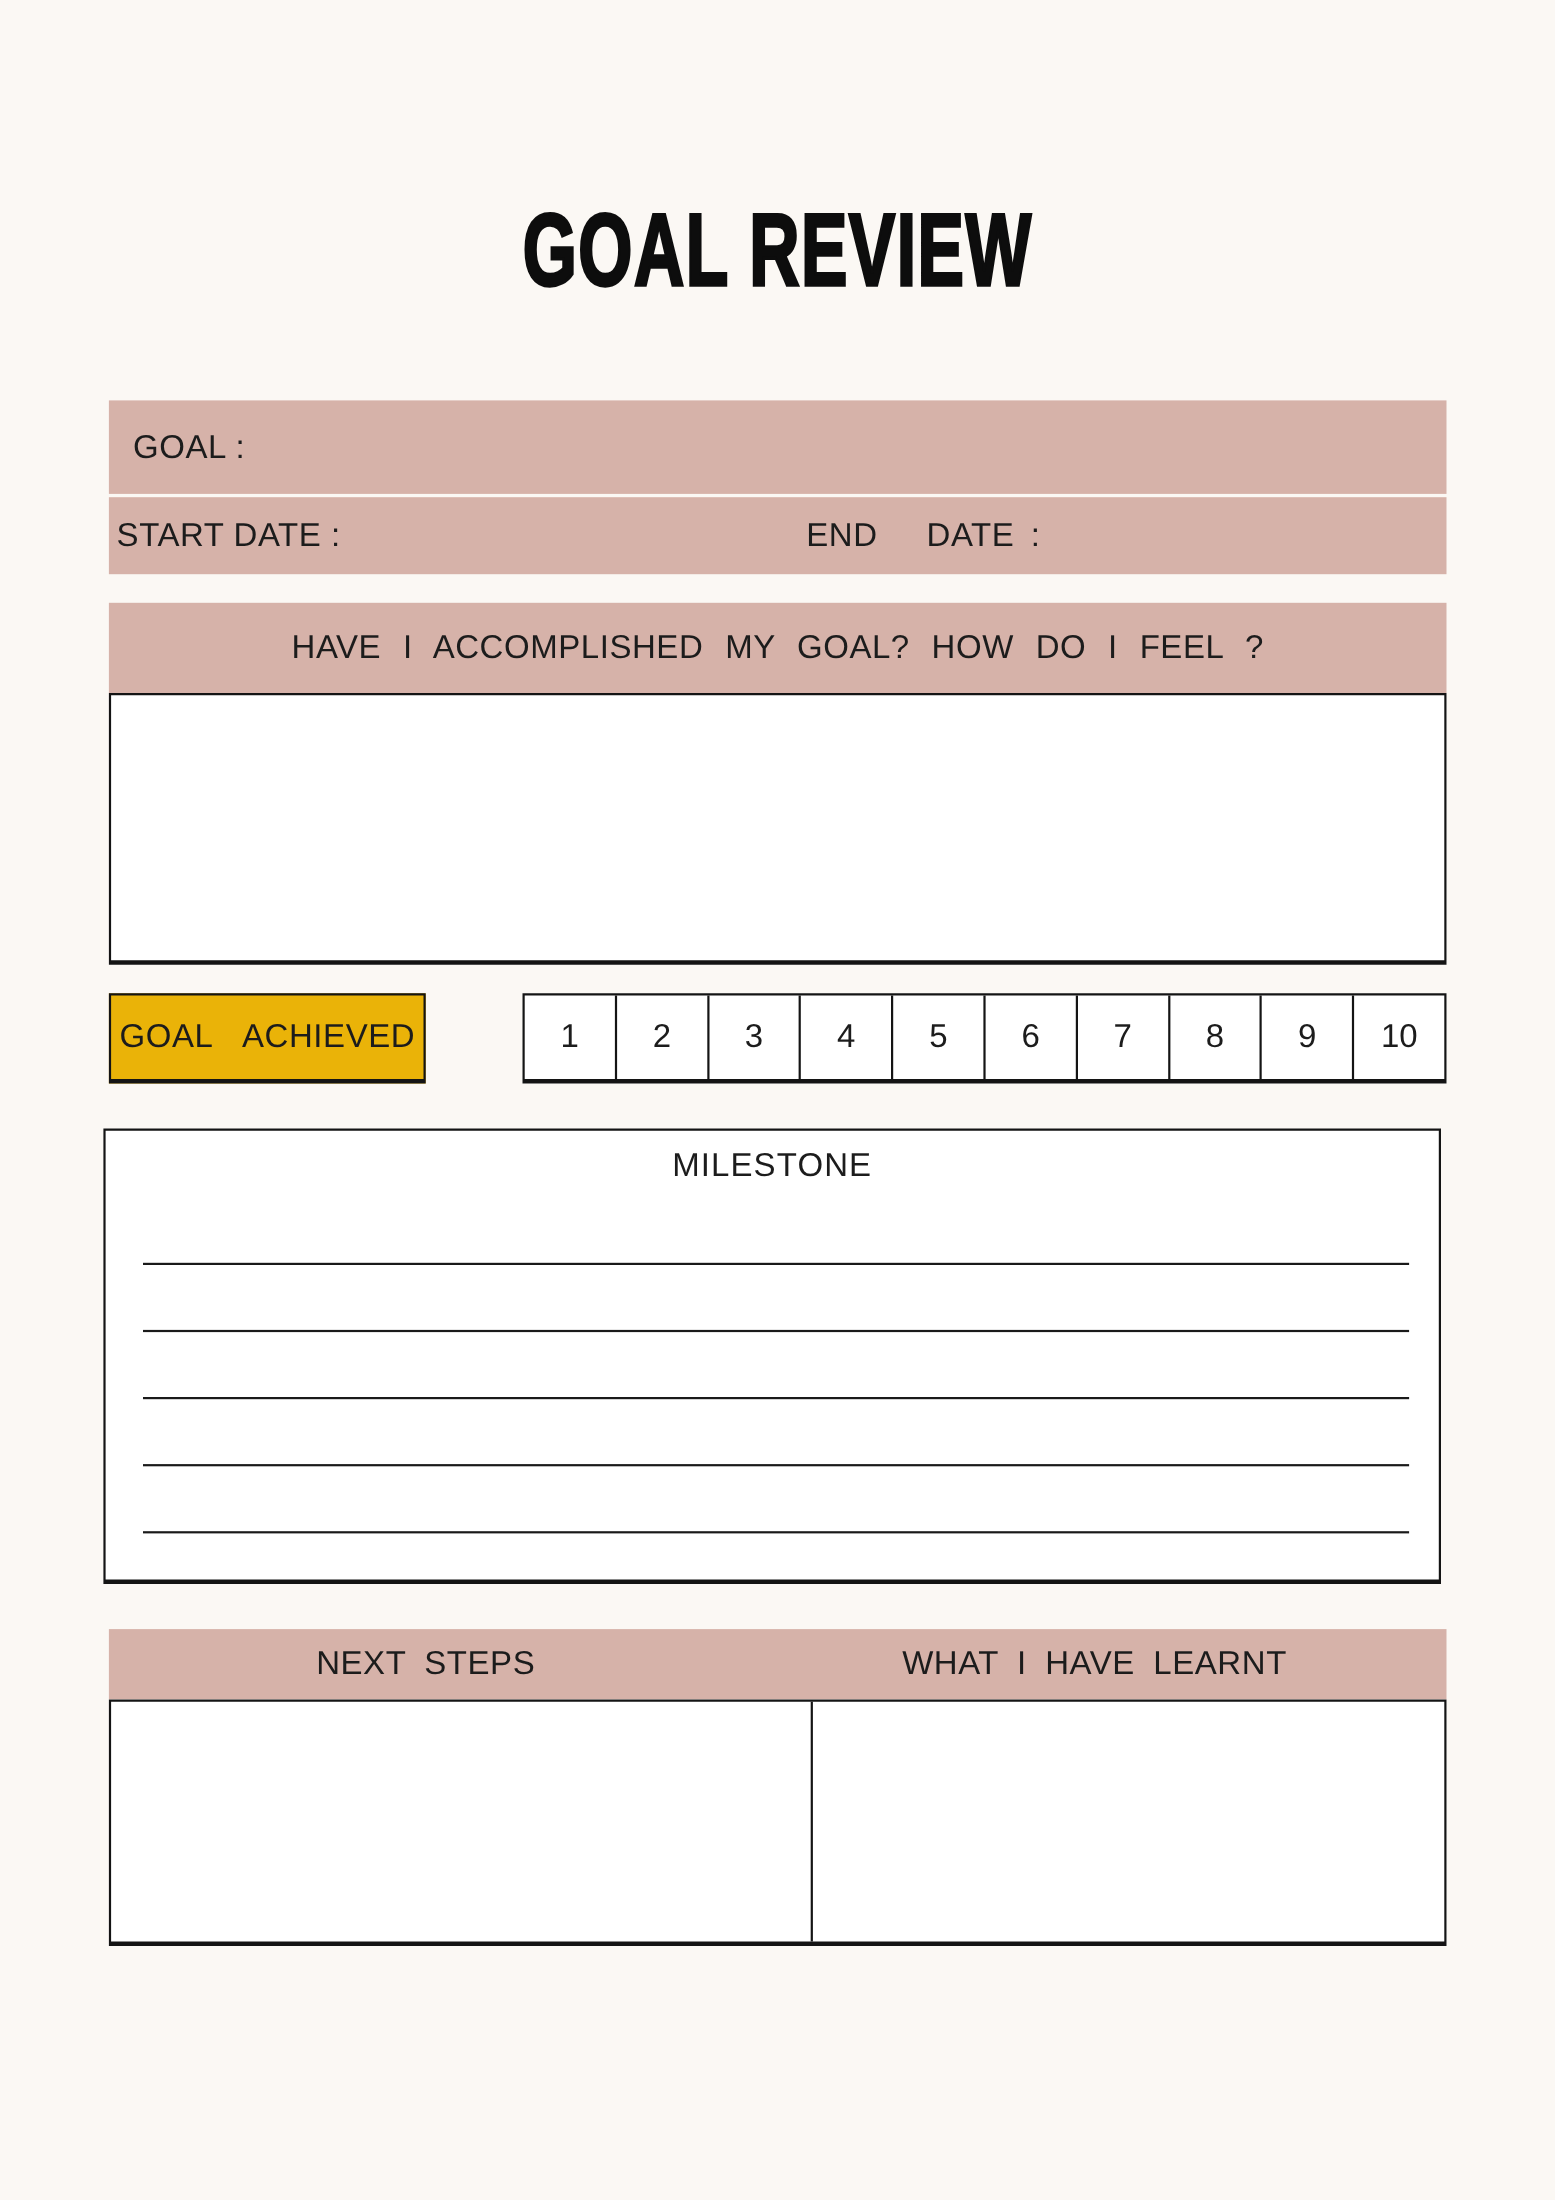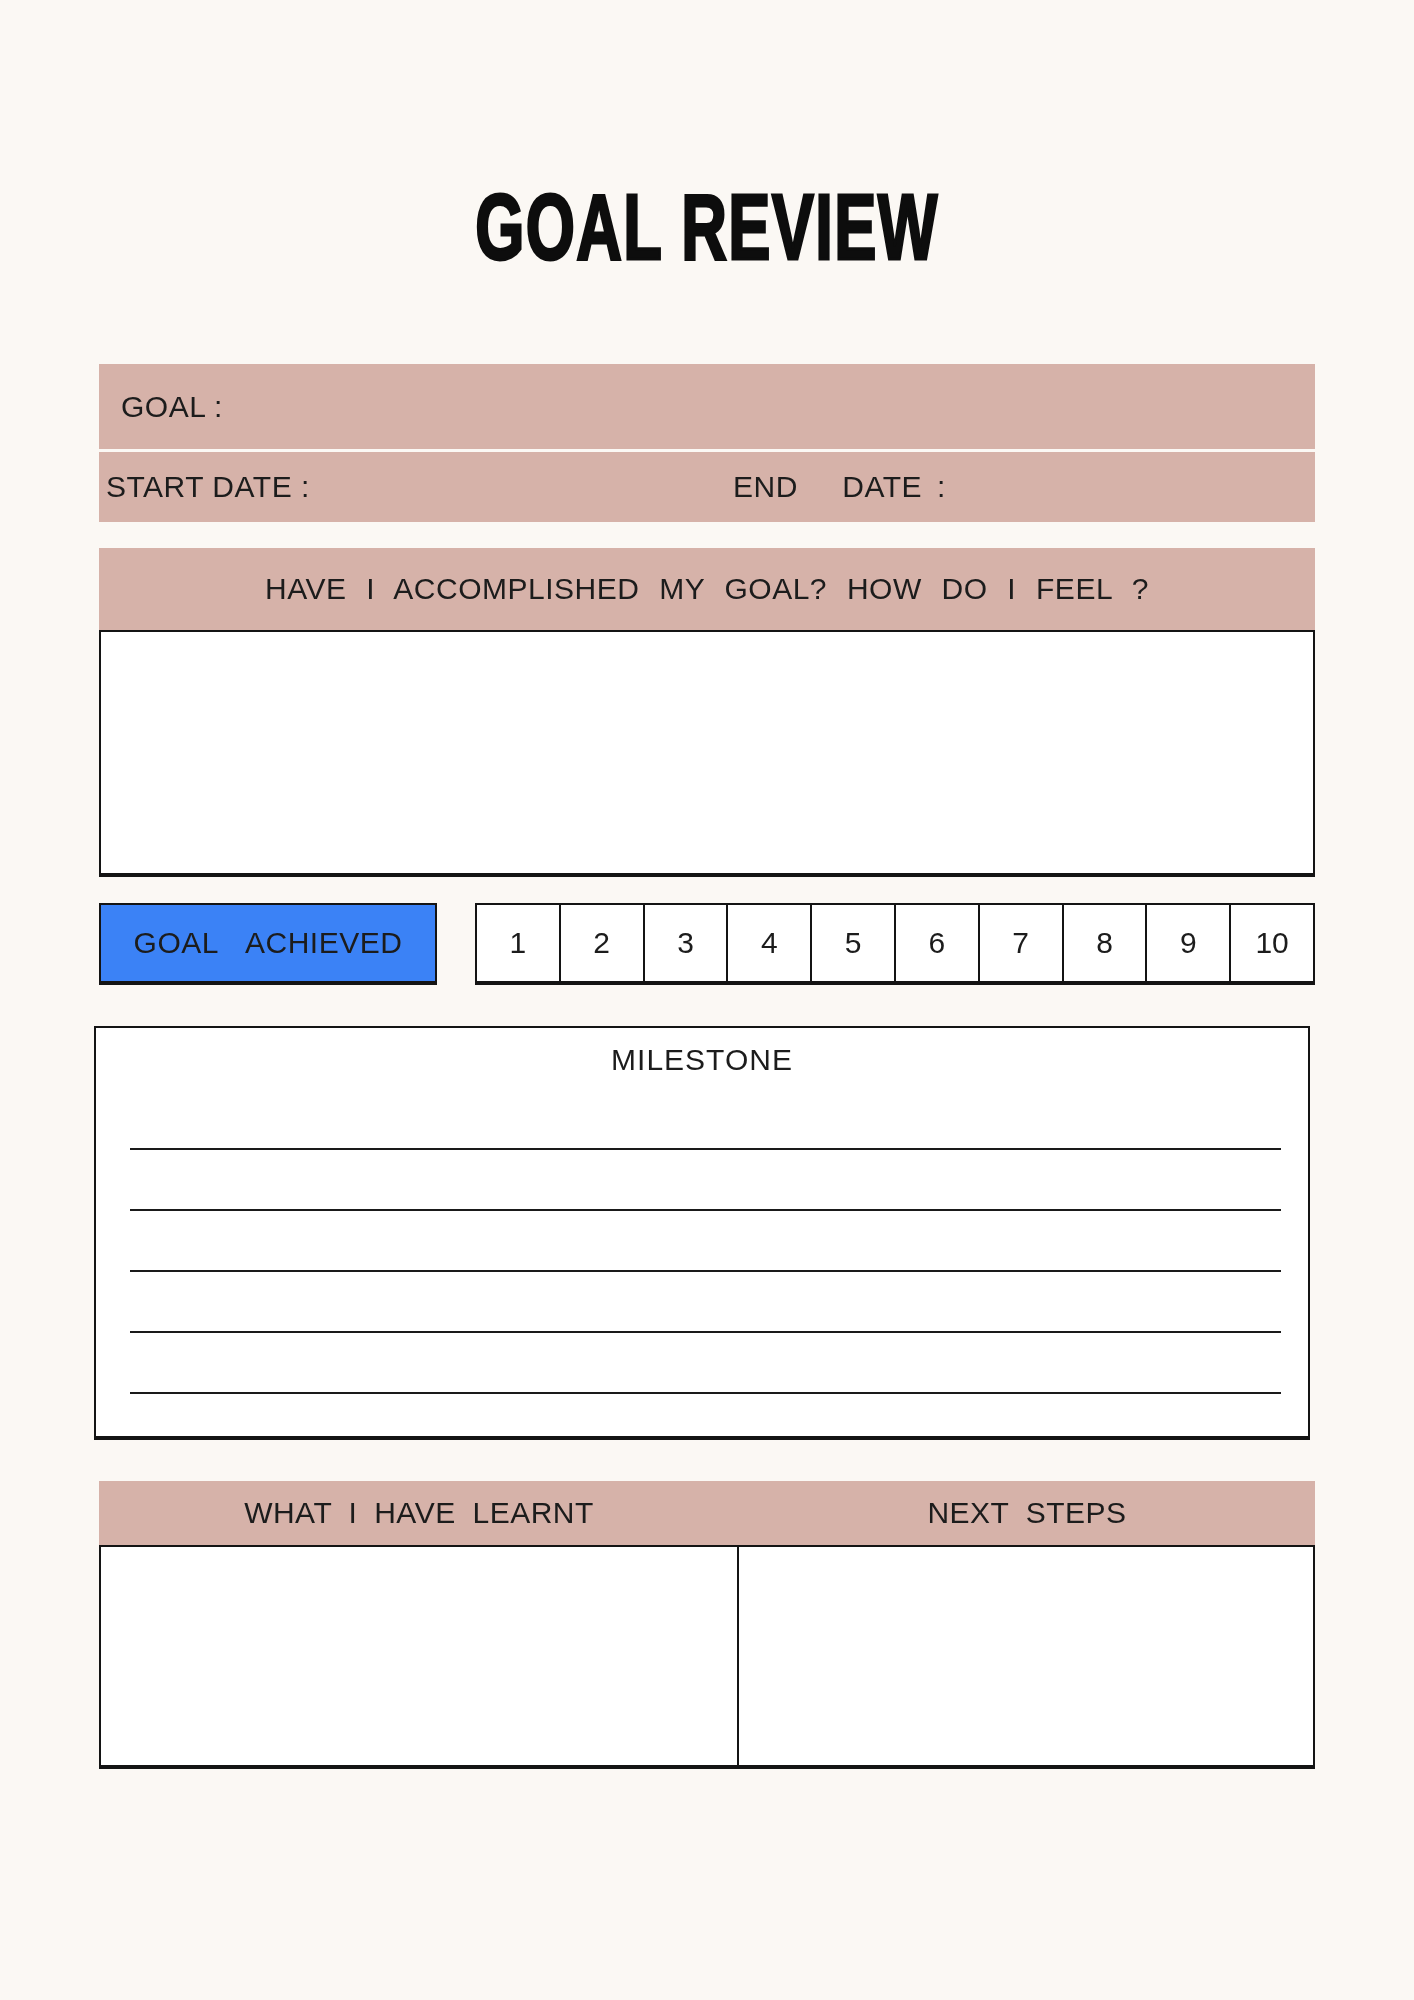--- a/index.html
+++ b/index.html
@@ -54,22 +54,22 @@
   .banner-dates  { top: 452px; height: 70px; padding-left: 7px; }
   .end-date      { position: absolute; left: 634px; top: 0; bottom: 0; display: flex; align-items: center; word-spacing: 6px; }
   
   .banner-question { top: 548px; height: 82px; justify-content: center; }
   .banner-question .lbl { word-spacing: 11px; }
   .answer-box { left: 99px; top: 630px; width: 1216px; height: 247px; }
   
   .achieved-box {
     position: absolute;
     left: 99px; top: 903px;
-    width: 338px; height: 82px;
-    background: #3b82f6;
+    width: 288px; height: 82px;
+    background: #eab308;
     border: 2px solid #141414;
     border-bottom-width: 4px;
     display: flex; align-items: center; justify-content: center;
   }
   .achieved-box .lbl { word-spacing: 20px; }
   .rating-scale {
     position: absolute;
     left: 475px; top: 903px;
     width: 840px; height: 82px;
     background: #ffffff;
@@ -180,26 +180,26 @@
   <div class="whitebox milestone-box">
     <span class="lbl milestone-title">MILESTONE</span>
     <div class="milestone-line" style="top:120px"></div>
     <div class="milestone-line" style="top:181px"></div>
     <div class="milestone-line" style="top:242px"></div>
     <div class="milestone-line" style="top:303px"></div>
     <div class="milestone-line" style="top:364px"></div>
   </div>
 
   <div class="banner banner-learnt">
+    <div class="half right">
+      <span class="lbl">NEXT STEPS</span>
+    </div>
     <div class="half left">
       <span class="lbl">WHAT I HAVE LEARNT</span>
     </div>
-    <div class="half right">
-      <span class="lbl">NEXT STEPS</span>
-    </div>
   </div>
 
   <div class="whitebox bottom-boxes">
     <div class="bottom-cell left"></div>
     <div class="bottom-cell right"></div>
   </div>
 
 </div>
 
 </body></html>

